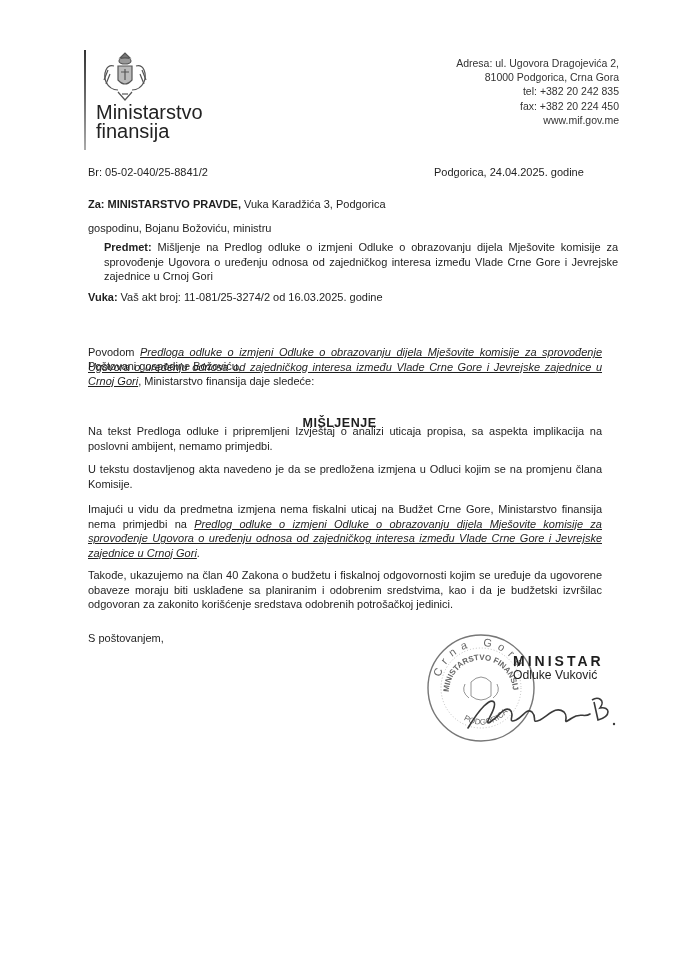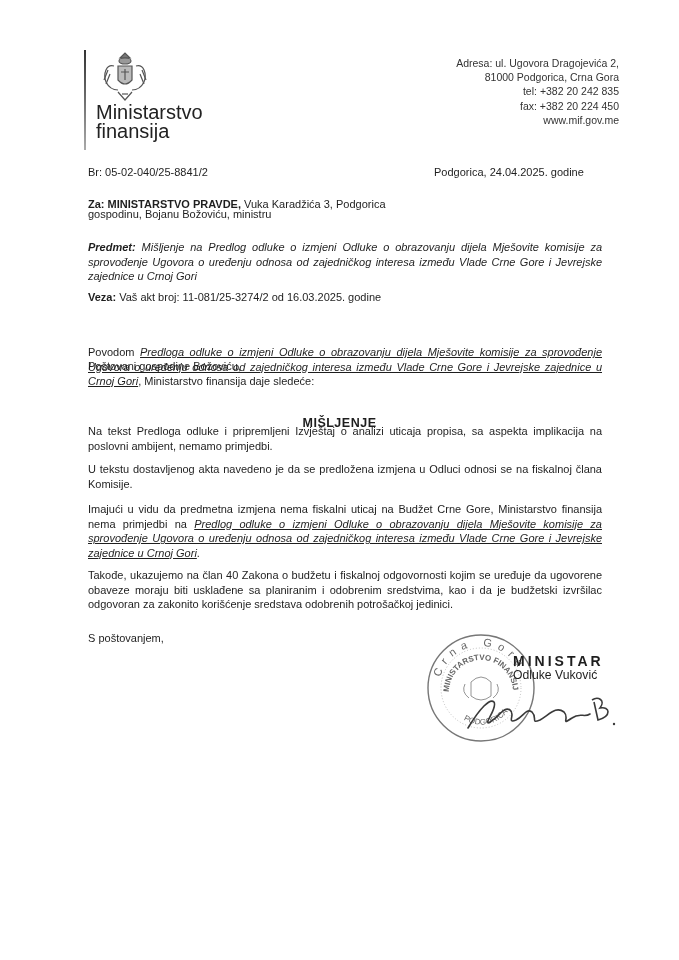--- a/index.html
+++ b/index.html
@@ -8,22 +8,22 @@
   .abs { position: absolute; }
   .vline { left: 84px; top: 50px; width: 2px; height: 100px; background: linear-gradient(#333, #aaa); }
   .crest { left: 100px; top: 50px; width: 50px; height: 55px; }
   .org { left: 96px; top: 103px; font-size: 20px; line-height: 19px; color: #222; }
   .contact { right: 60px; top: 56px; text-align: right; font-size: 10.5px; line-height: 14.2px; color: #333; }
   .txt { font-size: 11px; line-height: 14.6px; }
   .just { text-align: justify; text-align-last: left; }
   .refno { left: 88px; top: 165px; }
   .date { left: 426px; top: 165px; margin-left: 8px; }
   .to { left: 88px; top: 197px; }
-  .addressee { left: 88px; top: 207px; }
-  .subject { left: 88px; top: 240px; width: 514px; font-style: italic; }
+  .addressee { left: 88px; top: 221px; }
+  .subject { left: 104px; top: 240px; width: 514px; }
   .veza { left: 88px; top: 290px; }
   .greeting { left: 88px; top: 319px; margin-top: 40px; }
   .p1 { left: 88px; top: 345px; width: 514px; }
   .heading { left: 0; width: 679px; top: 416px; text-align: center; font-weight: bold; font-size: 12.5px; letter-spacing: 0.5px; }
   .p2 { left: 88px; top: 424px; width: 514px; }
   .p3 { left: 88px; top: 462px; width: 514px; }
   .p4 { left: 88px; top: 502px; width: 514px; }
   .p5 { left: 88px; top: 568px; width: 514px; }
   .closing { left: 88px; top: 631px; }
   .sigtitle { left: 513px; top: 653px; font-weight: bold; font-size: 14px; letter-spacing: 3px; }
@@ -69,30 +69,30 @@
 <div class="abs txt date">Podgorica, 24.04.2025. godine</div>
 
 <div class="abs txt to">
   <b>Za:</b>
   <b>MINISTARSTVO PRAVDE,</b><span> Vuka Karadžića 3, Podgorica</span>
 </div>
 <div class="abs txt addressee">gospodinu, Bojanu Božoviću, ministru</div>
 
 <div class="abs txt just subject"><b>Predmet:</b><span> Mišljenje na Predlog odluke o izmjeni Odluke o obrazovanju dijela Mješovite komisije za sprovođenje Ugovora o uređenju odnosa od zajedničkog interesa između Vlade Crne Gore i Jevrejske zajednice u Crnoj Gori</span></div>
 
-<div class="abs txt veza"><b>Veza:</b><span> Vaš akt broj: 11-081/25-3274/2 od 16.03.2025. godine</span></div>
+<div class="abs txt veza"><b>Vuka:</b><span> Vaš akt broj: 11-081/25-3274/2 od 16.03.2025. godine</span></div>
 
 <div class="abs txt greeting">Poštovani gospodine Božoviću,</div>
 
 <div class="abs txt just p1"><span>Povodom </span><i>Predloga odluke o izmjeni Odluke o obrazovanju dijela Mješovite komisije za sprovođenje Ugovora o uređenju odnosa od zajedničkog interesa između Vlade Crne Gore i Jevrejske zajednice u Crnoj Gori</i><span>, Ministarstvo finansija daje sledeće:</span></div>
 
 <div class="abs heading">MIŠLJENJE</div>
 
 <div class="abs txt just p2">Na tekst Predloga odluke i pripremljeni Izvještaj o analizi uticaja propisa, sa aspekta implikacija na poslovni ambijent, nemamo primjedbi.</div>
-<div class="abs txt just p3">U tekstu dostavljenog akta navedeno je da se predložena izmjena u Odluci odnosi se na fiskalnoj člana Komisije.</div>
+<div class="abs txt just p3">U tekstu dostavljenog akta navedeno je da se predložena izmjena u Odluci kojim se na promjenu člana Komisije.</div>
 
 <div class="abs txt just p4"><span>Imajući u vidu da predmetna izmjena nema fiskalni uticaj na Budžet Crne Gore, Ministarstvo finansija nema primjedbi na </span><i>Predlog odluke o izmjeni Odluke o obrazovanju dijela Mješovite komisije za sprovođenje Ugovora o uređenju odnosa od zajedničkog interesa između Vlade Crne Gore i Jevrejske zajednice u Crnoj Gori</i><span>.</span></div>
 
 <div class="abs txt just p5">Takođe, ukazujemo na član 40 Zakona o budžetu i fiskalnoj odgovornosti kojim se uređuje da ugovorene obaveze moraju biti usklađene sa planiranim i odobrenim sredstvima, kao i da je budžetski izvršilac odgovoran za zakonito korišćenje sredstava odobrenih potrošačkoj jedinici.</div>
 
 <div class="abs txt closing">S poštovanjem,</div>
 
 <svg class="abs stamp" viewBox="0 0 112 112">
   <defs>
     <path id="ringTop" d="M 14 56 A 42 42 0 0 1 98 56"></path>

